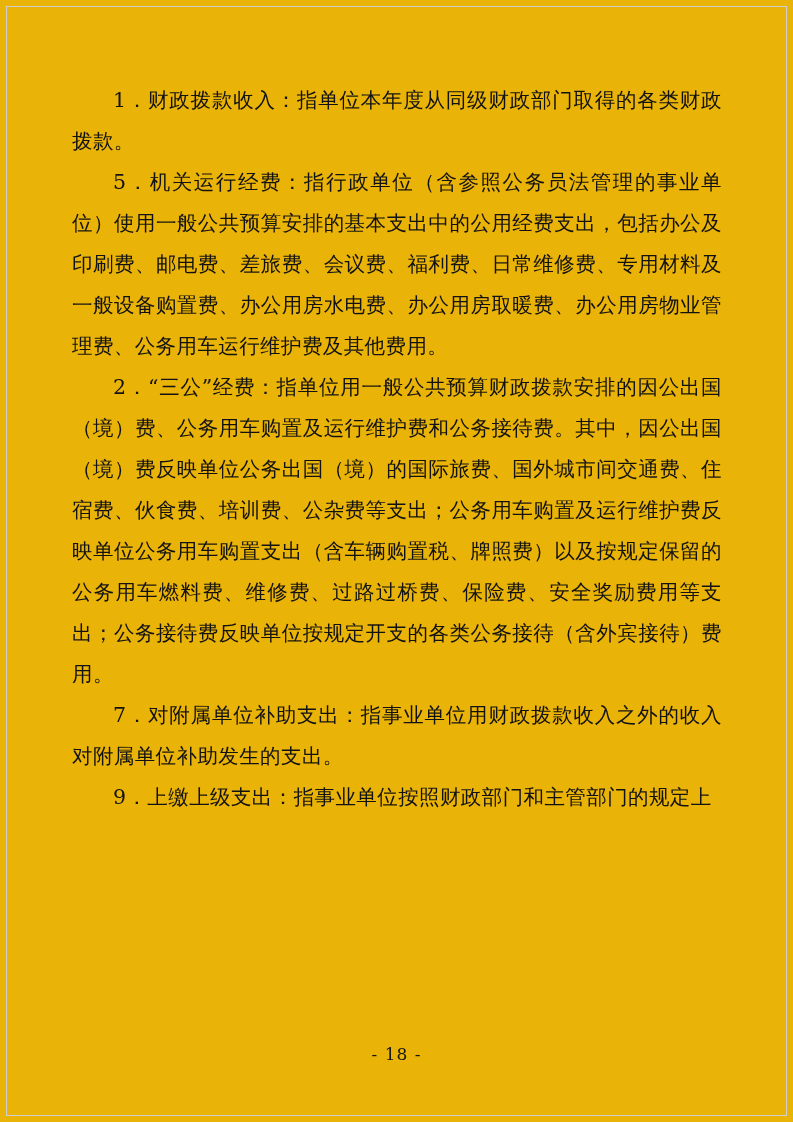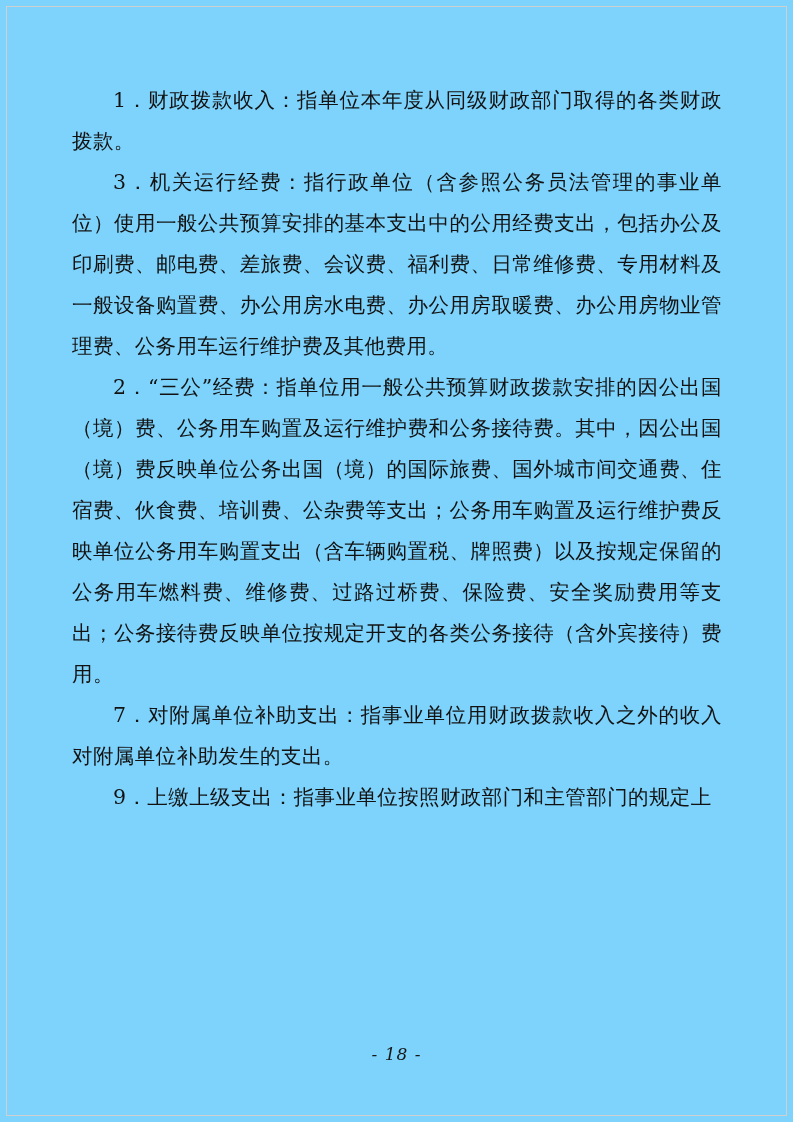--- a/index.html
+++ b/index.html
@@ -6,21 +6,21 @@
     margin: 0;
     padding: 0;
     background: #7a7a7a;
   }
   body {
     font-family: "DejaVu Serif", serif;
   }
   .page {
     width: 793px;
     height: 1122px;
-    background: #7dd3fc;
+    background: #eab308;
     position: relative;
     box-sizing: border-box;
     margin: 0 auto;
     overflow: hidden;
   }
   .page-border {
     position: absolute;
     left: 6px;
     top: 6px;
     right: 6px;
@@ -49,31 +49,30 @@
   .footer {
     position: absolute;
     left: 0;
     right: 0;
     bottom: 58px;
     text-align: center;
     font-size: 17px;
     color: #171717;
     font-family: "DejaVu Serif", serif;
     letter-spacing: 1px;
-    font-style: italic;
   }
 </style>
 </head>
 <body>
 
 <div class="page">
   <div class="page-border"></div>
 
   <div class="content">
     <p class="para">1．财政拨款收入：指单位本年度从同级财政部门取得的各类财政拨款。</p>
-    <p class="para">3．机关运行经费：指行政单位（含参照公务员法管理的事业单位）使用一般公共预算安排的基本支出中的公用经费支出，包括办公及印刷费、邮电费、差旅费、会议费、福利费、日常维修费、专用材料及一般设备购置费、办公用房水电费、办公用房取暖费、办公用房物业管理费、公务用车运行维护费及其他费用。</p>
+    <p class="para">5．机关运行经费：指行政单位（含参照公务员法管理的事业单位）使用一般公共预算安排的基本支出中的公用经费支出，包括办公及印刷费、邮电费、差旅费、会议费、福利费、日常维修费、专用材料及一般设备购置费、办公用房水电费、办公用房取暖费、办公用房物业管理费、公务用车运行维护费及其他费用。</p>
     <p class="para">2．“三公”经费：指单位用一般公共预算财政拨款安排的因公出国（境）费、公务用车购置及运行维护费和公务接待费。其中，因公出国（境）费反映单位公务出国（境）的国际旅费、国外城市间交通费、住宿费、伙食费、培训费、公杂费等支出；公务用车购置及运行维护费反映单位公务用车购置支出（含车辆购置税、牌照费）以及按规定保留的公务用车燃料费、维修费、过路过桥费、保险费、安全奖励费用等支出；公务接待费反映单位按规定开支的各类公务接待（含外宾接待）费用。</p>
     <p class="para">7．对附属单位补助支出：指事业单位用财政拨款收入之外的收入对附属单位补助发生的支出。</p>
     <p class="para">9．上缴上级支出：指事业单位按照财政部门和主管部门的规定上</p>
   </div>
 
   <div class="footer">- 18 -</div>
 </div>
 
 </body></html>

